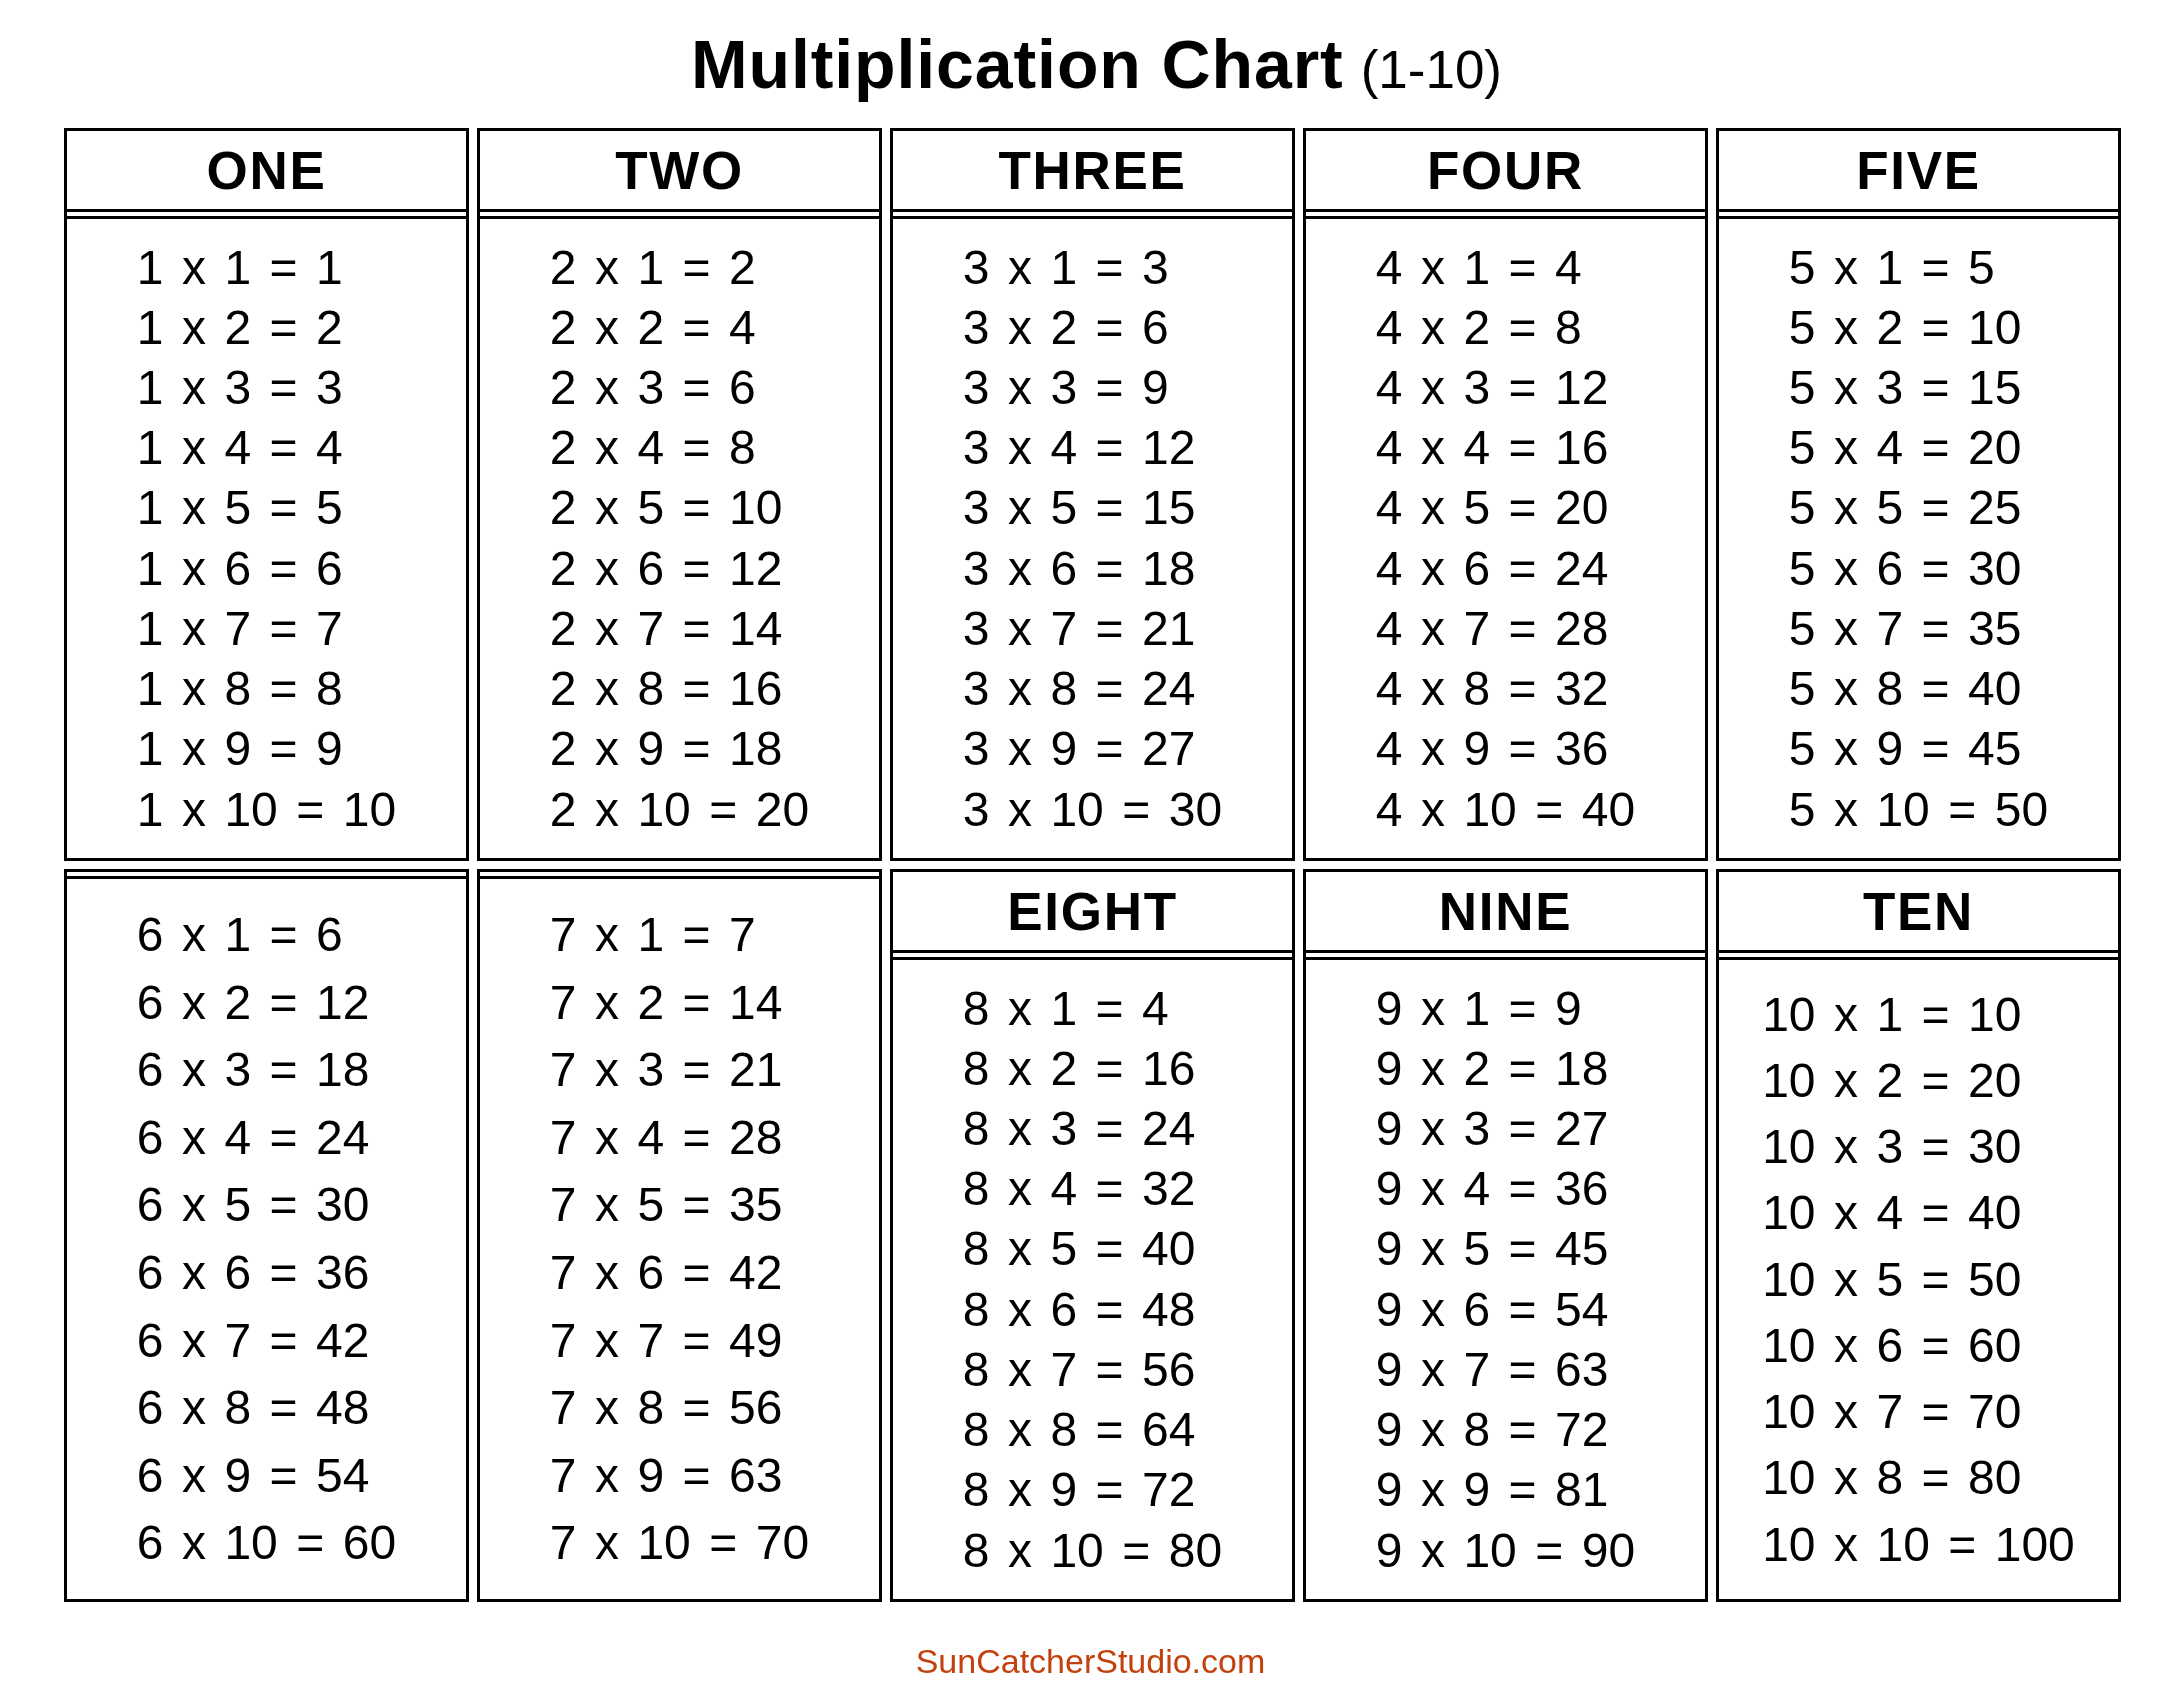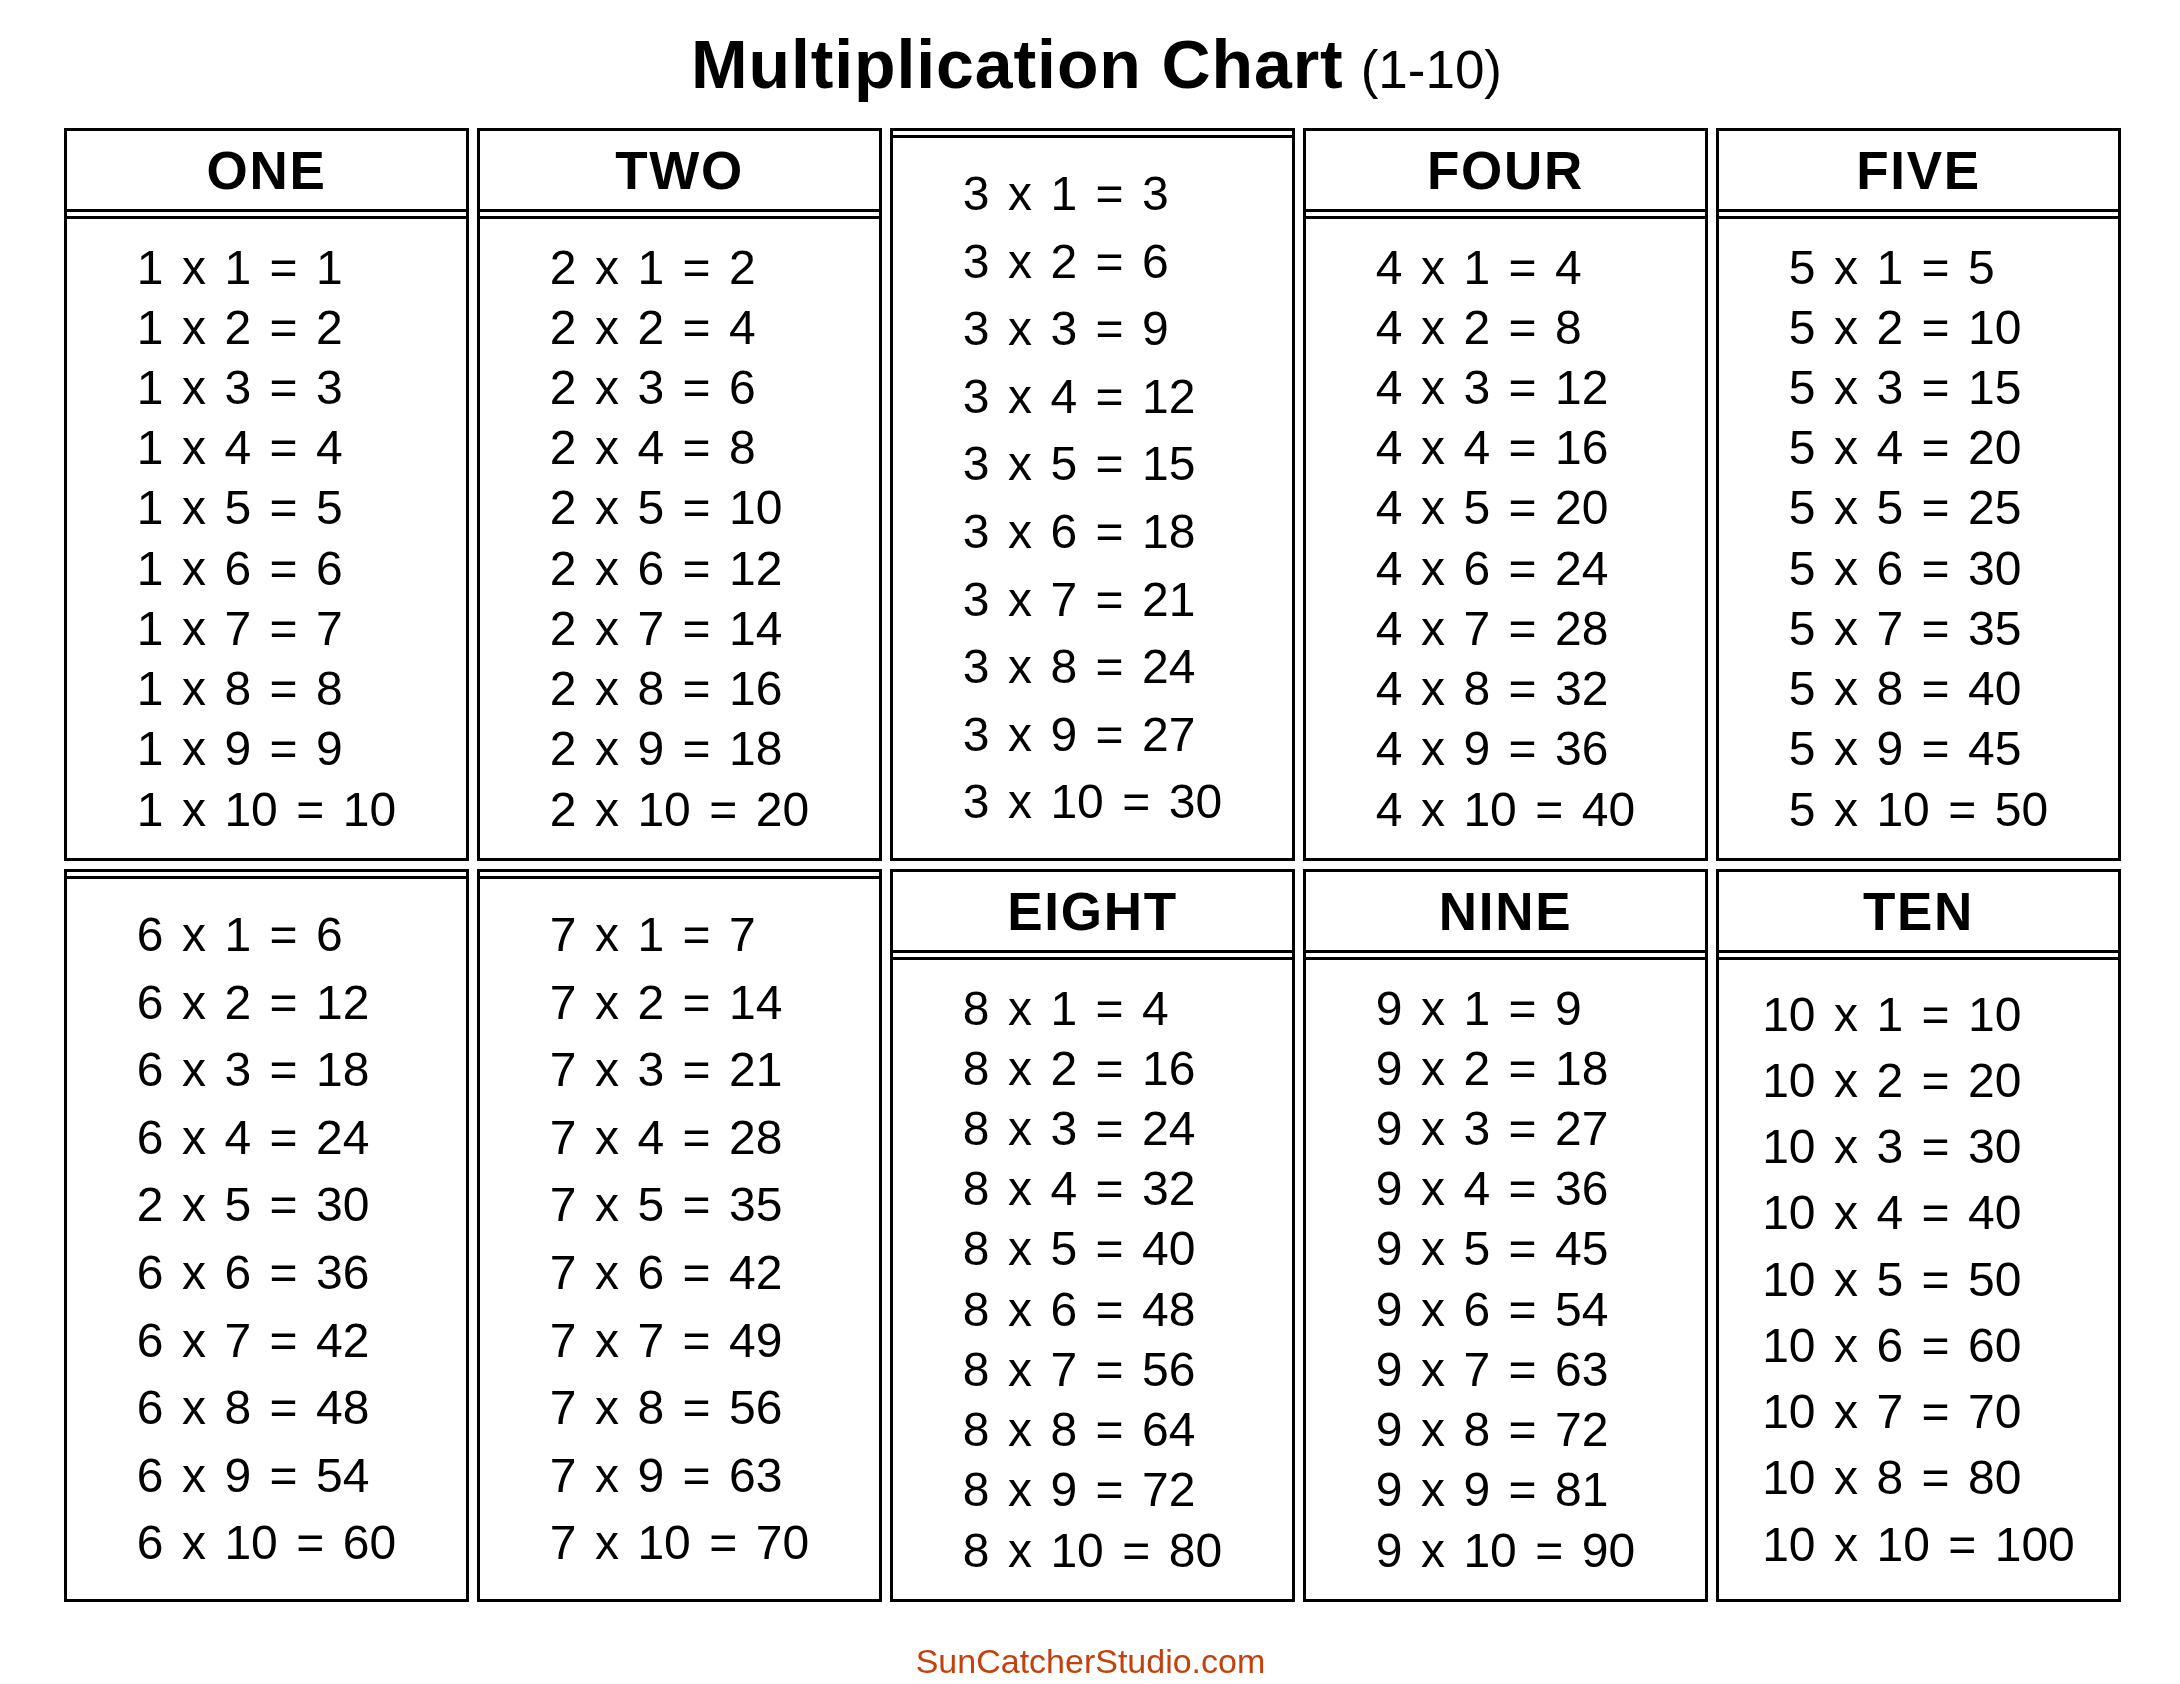--- a/index.html
+++ b/index.html
@@ -131,20 +131,21 @@
           <div class="fact">2 x 6 = 12</div>
           <div class="fact">2 x 7 = 14</div>
           <div class="fact">2 x 8 = 16</div>
           <div class="fact">2 x 9 = 18</div>
           <div class="fact">2 x 10 = 20</div>
         </div>
       </div>
     </div>
 
     <div class="box">
+      <div class="box-header">THREE</div>
       <div class="box-body">
         <div class="fact-block">
           <div class="fact">3 x 1 = 3</div>
           <div class="fact">3 x 2 = 6</div>
           <div class="fact">3 x 3 = 9</div>
           <div class="fact">3 x 4 = 12</div>
           <div class="fact">3 x 5 = 15</div>
           <div class="fact">3 x 6 = 18</div>
           <div class="fact">3 x 7 = 21</div>
           <div class="fact">3 x 8 = 24</div>
@@ -190,21 +191,21 @@
       </div>
     </div>
 
     <div class="box">
       <div class="box-body">
         <div class="fact-block">
           <div class="fact">6 x 1 = 6</div>
           <div class="fact">6 x 2 = 12</div>
           <div class="fact">6 x 3 = 18</div>
           <div class="fact">6 x 4 = 24</div>
-          <div class="fact">2 x 5 = 30</div>
+          <div class="fact">6 x 5 = 30</div>
           <div class="fact">6 x 6 = 36</div>
           <div class="fact">6 x 7 = 42</div>
           <div class="fact">6 x 8 = 48</div>
           <div class="fact">6 x 9 = 54</div>
           <div class="fact">6 x 10 = 60</div>
         </div>
       </div>
     </div>
 
     <div class="box">

